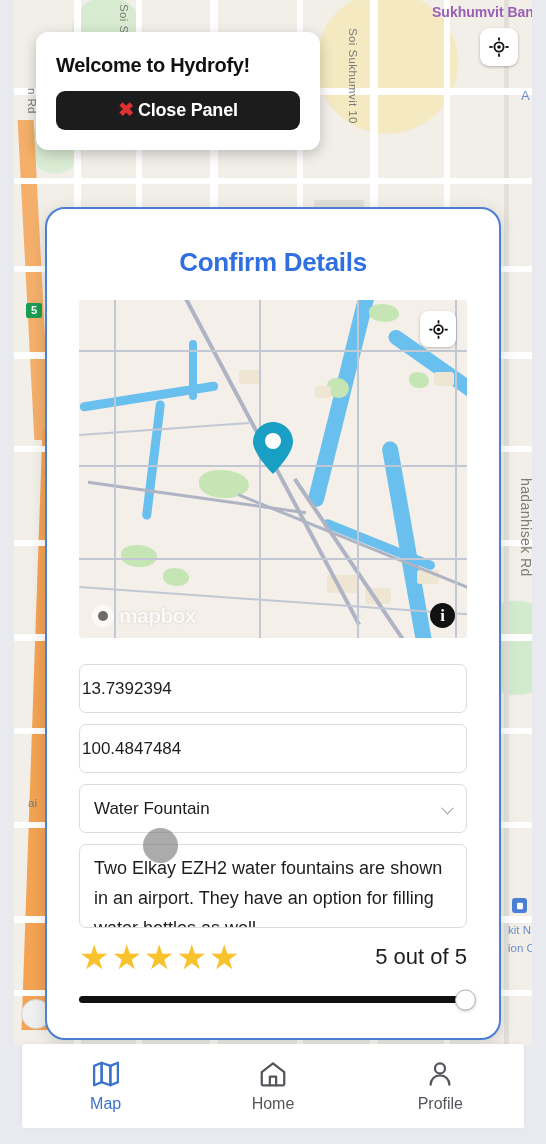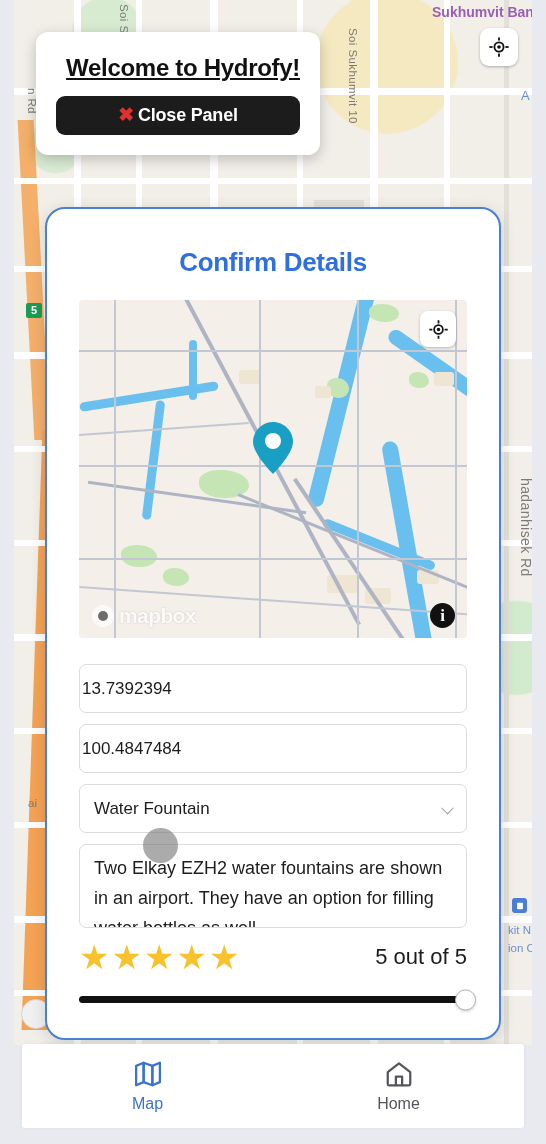--- a/index.html
+++ b/index.html
@@ -96,27 +96,26 @@
     position: absolute;
     left: 36px; top: 32px;
     width: 284px;
     background: #ffffff;
     border-radius: 12px;
     box-shadow: 0 4px 14px rgba(0,0,0,.22);
     padding: 22px 20px 20px 20px;
     z-index: 40;
   }
   .welcome-title {
-    font-size: 24px;
+    font-size: 20px;
     font-weight: 700;
     color: #111111;
-    text-align: right;
+    text-align: left;
     letter-spacing: -.3px;
     margin-bottom: 14px;
-    text-decoration: underline;
   }
   .close-panel-btn {
     display: flex;
     align-items: center;
     justify-content: center;
     gap: 4px;
     background: #1c1c1c;
     color: #ffffff;
     border: none;
     border-radius: 9px;
@@ -575,15 +574,22 @@
     </div>
 
     <div class="nav-item">
       <svg viewBox="0 0 24 24" fill="none" stroke="currentColor" stroke-width="1.8" stroke-linecap="round" stroke-linejoin="round">
         <path d="M3 10.5 L12 3.5 L21 10.5 V20 a1 1 0 0 1 -1 1 H4 a1 1 0 0 1 -1 -1 Z"></path>
         <path d="M9.5 21 V14 h5 v7"></path>
       </svg>
       <span class="nav-label">Home</span>
     </div>
 
+    <div class="nav-item">
+      <svg viewBox="0 0 24 24" fill="none" stroke="currentColor" stroke-width="1.8" stroke-linecap="round" stroke-linejoin="round">
+        <circle cx="12" cy="7.5" r="4"></circle>
+        <path d="M4.5 20.5 a7.5 7.5 0 0 1 15 0"></path>
+      </svg>
+      <span class="nav-label">Profile</span>
+    </div>
   </div>
 
 </div>
 
 </body></html>

